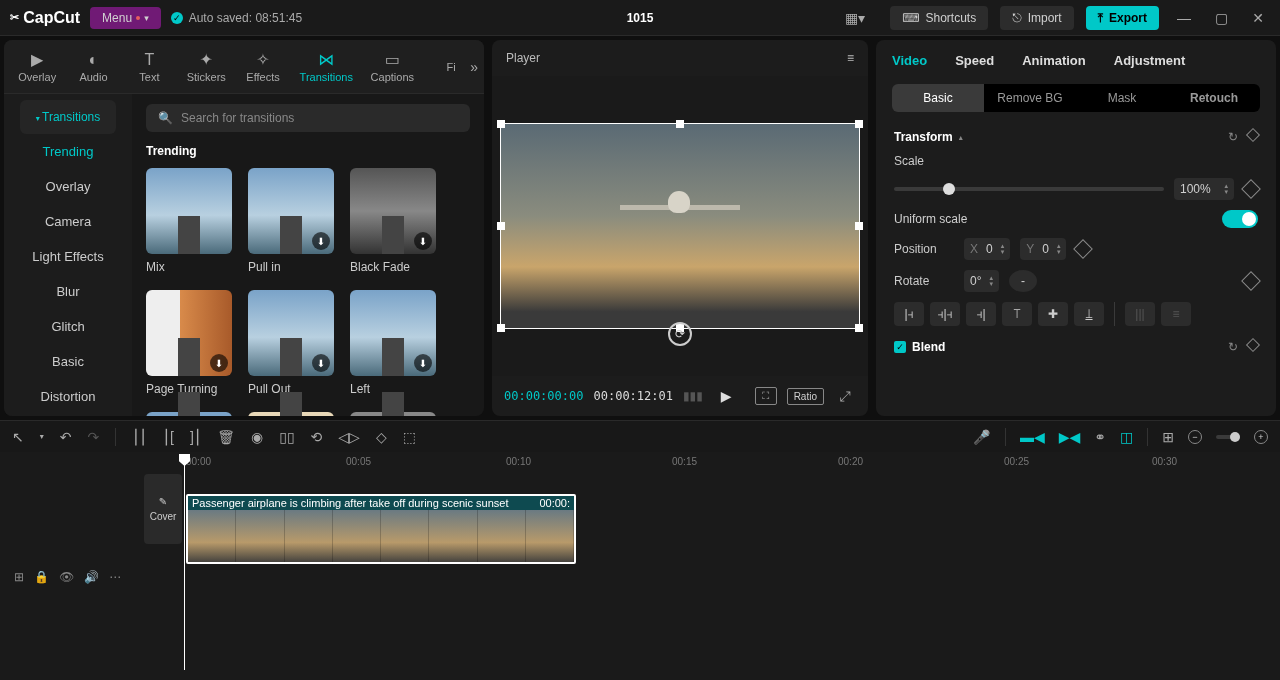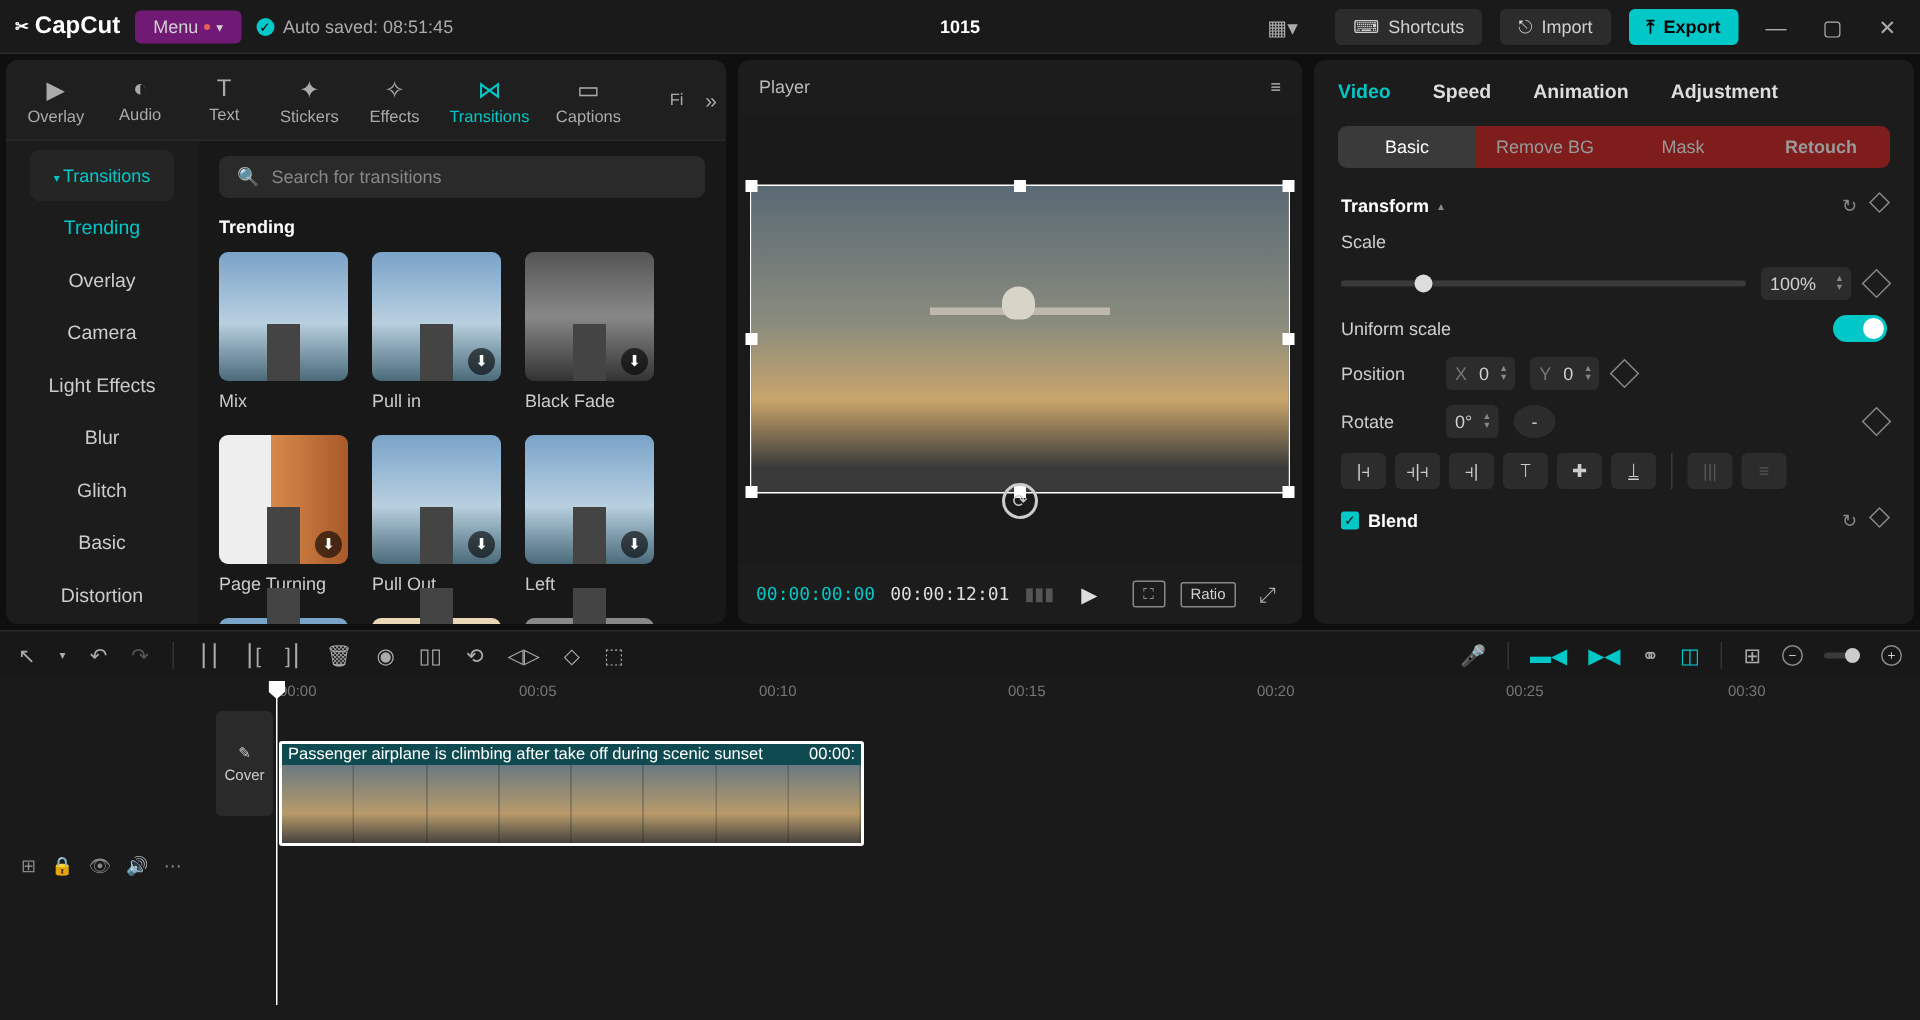--- a/index.html
+++ b/index.html
@@ -68,21 +68,21 @@
 .pc-right { margin-left:auto; display:flex; gap:10px; align-items:center;}
 .pc-icon { width:22px; height:18px; border:1px solid #888; border-radius:2px; display:flex;align-items:center;justify-content:center; font-size:10px; color:#aaa; cursor:pointer;}
 .ratio-box { padding:2px 6px; border:1px solid #888; border-radius:2px; font-size:10px;}
 
 
 .right-panel { width:400px; background:#1c1c1c; border-radius:8px; margin:4px; display:flex; flex-direction:column; overflow:hidden;}
 .insp-tabs { display:flex; padding:0 16px; height:40px; align-items:center; gap:28px;}
 .insp-tab { color:#ddd; font-weight:600; cursor:pointer; font-size:13px;}
 .insp-tab.active { color:#00c8c8;}
 .insp-subtabs { display:flex; gap:0; padding:0 16px; margin:4px 0 10px;}
-.insp-sub { flex:1; text-align:center; padding:7px 0; background:#7f1d1d; color:#999; cursor:pointer; font-size:12px;}
+.insp-sub { flex:1; text-align:center; padding:7px 0; background:#000000; color:#999; cursor:pointer; font-size:12px;}
 .insp-sub:first-child{border-radius:6px 0 0 6px;} .insp-sub:last-child{border-radius:0 6px 6px 0;font-weight:bold;}
 .insp-sub.active { background:#3a3a3a; color:#fff;}
 .insp-body { padding:0 18px; overflow-y:auto;}
 .insp-section-head { display:flex; align-items:center; margin:8px 0; gap:6px;}
 .insp-section-head .title{ font-weight:600; color:#fff;}
 .insp-head-icons{margin-left:auto; display:flex; gap:10px; color:#888;}
 .row { display:flex; align-items:center; margin:10px 0; gap:10px;}
 .row-label { width:60px; color:#ccc;}
 .slider { flex:1; height:4px; background:#3a3a3a; border-radius:2px; position:relative;}
 .slider-thumb { position:absolute; top:-4px; width:12px; height:12px; background:#ddd; border-radius:50%;}

